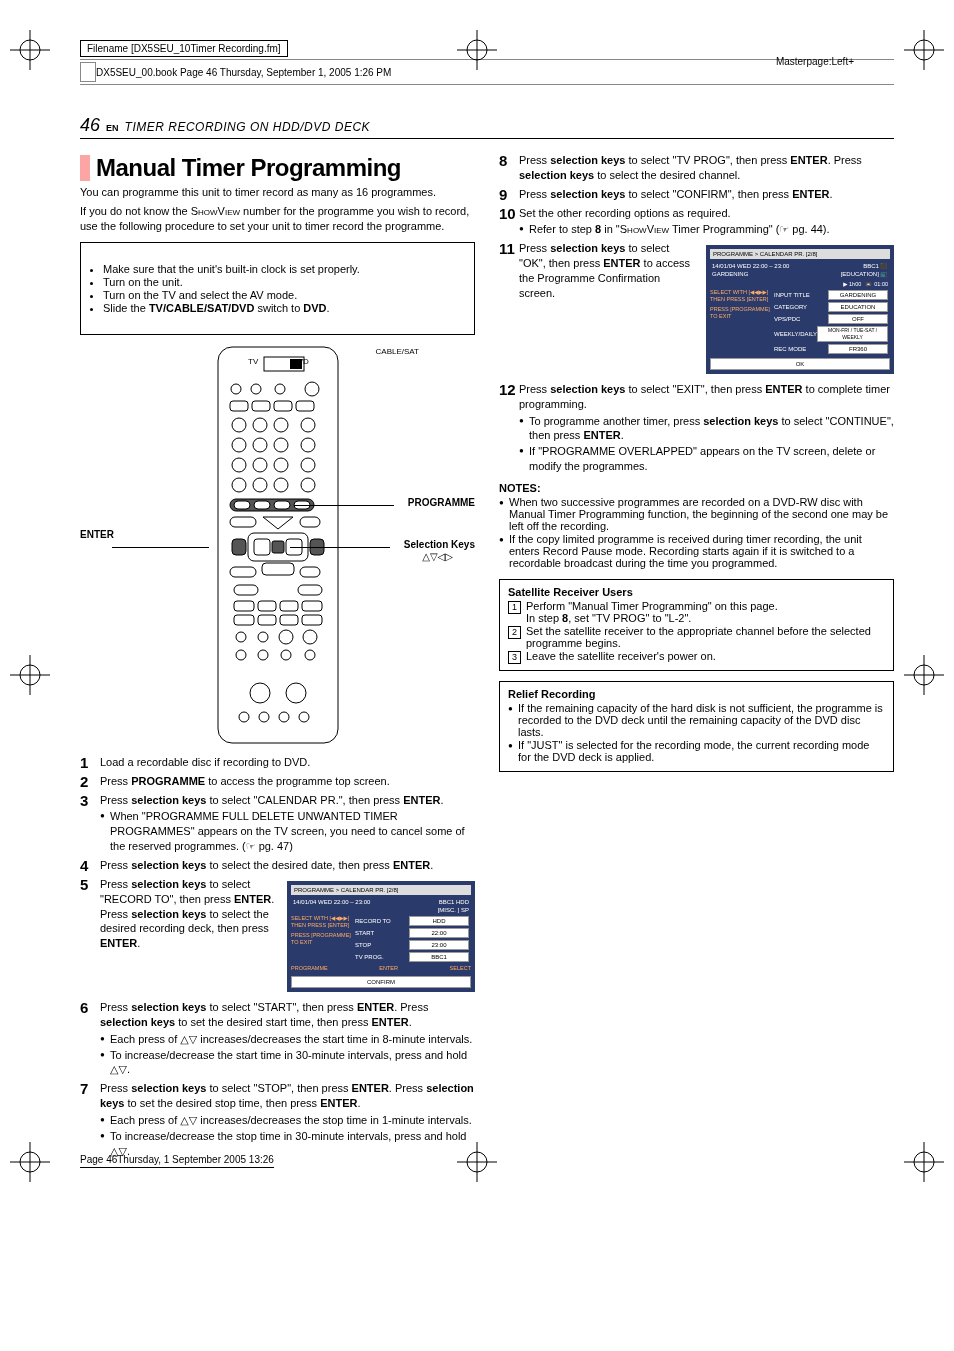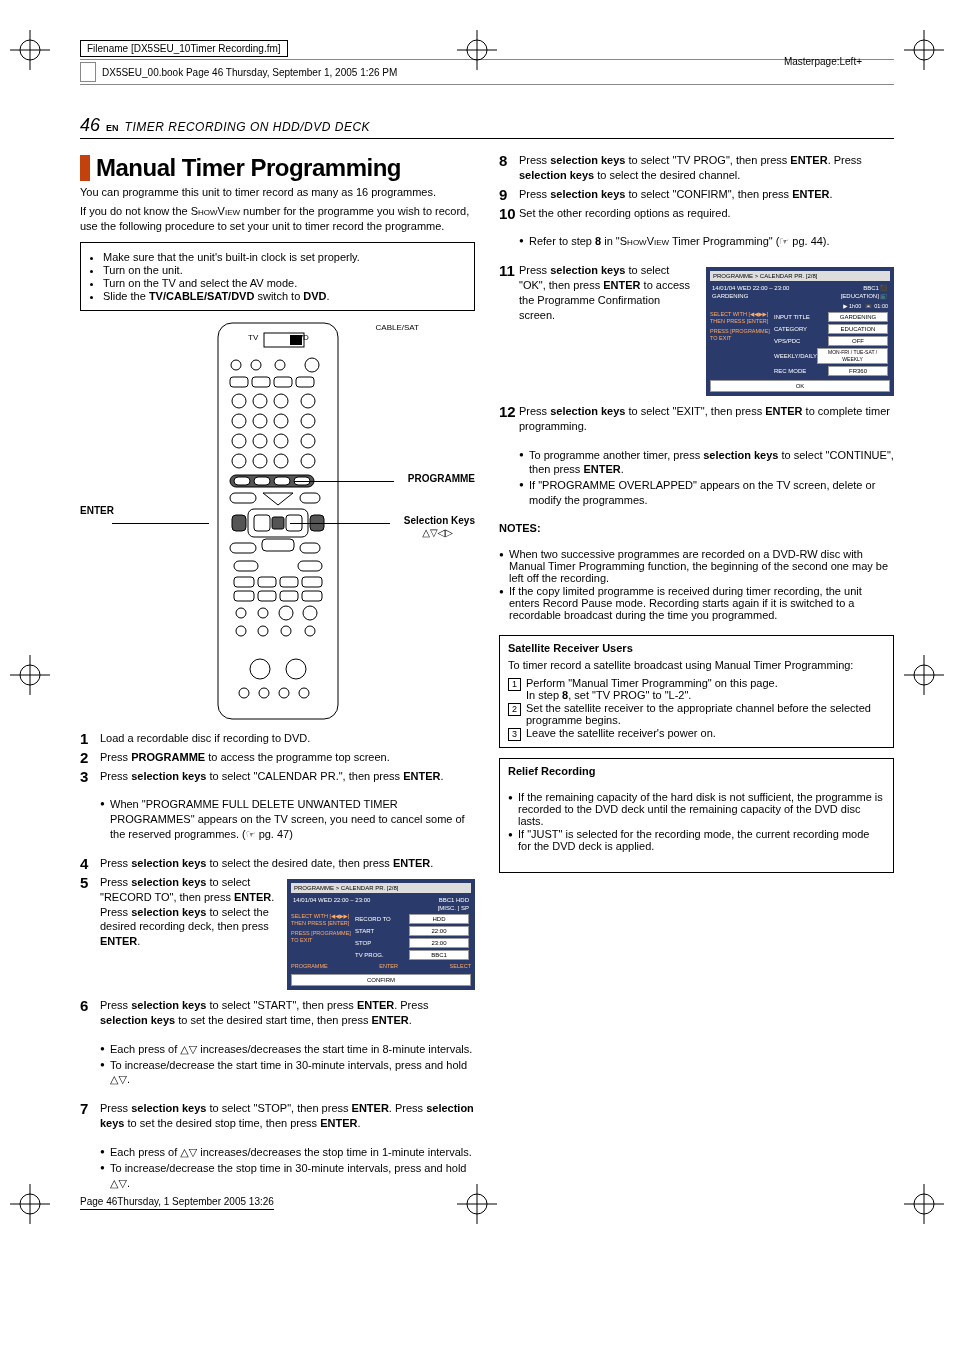--- a/index.html
+++ b/index.html
@@ -41,29 +41,28 @@
     font-size: 10px;
     margin-bottom: 2px;
   }
   .book-line {
     border-top: 1px solid #888;
     border-bottom: 1px solid #888;
     padding: 2px 0;
     font-size: 10px;
     display: flex;
     align-items: center;
-    gap: 6px;
   }
   .book-icon {
     width: 14px; height: 18px; border:1px solid #888; display:inline-block; position:relative;
   }
   .masterpage {
     position: absolute;
     top: 56px;
-    right: 92px;
+    right: 100px;
     font-size: 10px;
     margin-left: 32px;
   }
 
   .page-header {
     margin-top: 30px;
     border-bottom: 1px solid #000;
     display: flex;
     align-items: baseline;
     gap: 6px;
@@ -93,32 +92,32 @@
   .col {
     flex: 1;
     min-width: 0;
   }
 
   h1.main-heading {
     font-family: Arial, Helvetica, sans-serif;
     font-weight: bold;
     font-size: 24px;
     margin: 6px 0 4px 0;
-    border-left: 10px solid #c2410c;
+    border-left: 10px solid #fca5a5;
     padding-left: 6px;
     line-height: 1.1;
     letter-spacing: -0.5px;
   }
 
   p { margin: 4px 0; line-height: 1.35; }
   .small-caps { font-variant: small-caps; }
 
   .prep-box {
     border: 1px solid #000;
-    padding: 6px 8px;
+    padding: 18px 8px;
     margin: 8px 0;
   }
   ul.bullets { margin: 2px 0; padding-left: 14px; }
   ul.bullets li { margin: 1px 0; }
 
   .remote-wrap {
     position: relative;
     margin: 10px 0 10px 0;
     height: 400px;
   }
@@ -157,21 +156,21 @@
     left: 0;
     top: -2px;
     font-size: 15px;
     font-weight: bold;
     font-family: Arial, sans-serif;
   }
 
   ul.sub {
     list-style: none;
     padding-left: 0;
-    margin: 14px 0;
+    margin: 2px 0;
   }
   ul.sub li {
     position: relative;
     padding-left: 10px;
     margin: 1px 0;
   }
   ul.sub li::before {
     content: "●";
     position: absolute;
     left: 0;
@@ -635,21 +634,20 @@
       </ol>
 
       <div class="notes-heading">NOTES:</div>
       <ul class="sub">
         <li>When two successive programmes are recorded on a DVD-RW disc with Manual Timer Programming function, the beginning of the second one may be left off the recording.</li>
         <li>If the copy limited programme is received during timer recording, the unit enters Record Pause mode. Recording starts again if it is switched to a recordable broadcast during the time you programmed.</li>
       </ul>
 
       <div class="box">
         <div class="box-heading">Satellite Receiver Users</div>
-        <p>To timer record a satellite broadcast using Manual Timer Programming:</p>
         <ol class="boxed-steps">
           <li><span class="boxed-num">1</span>
             <span>Perform "Manual Timer Programming" on this page.</span><br>
             <span>In step </span><span class="strong">8</span><span>, set "TV PROG" to "L-2".</span>
           </li>
           <li><span class="boxed-num">2</span><span>Set the satellite receiver to the appropriate channel before the selected programme begins.</span></li>
           <li><span class="boxed-num">3</span><span>Leave the satellite receiver's power on.</span></li>
         </ol>
       </div>
 

